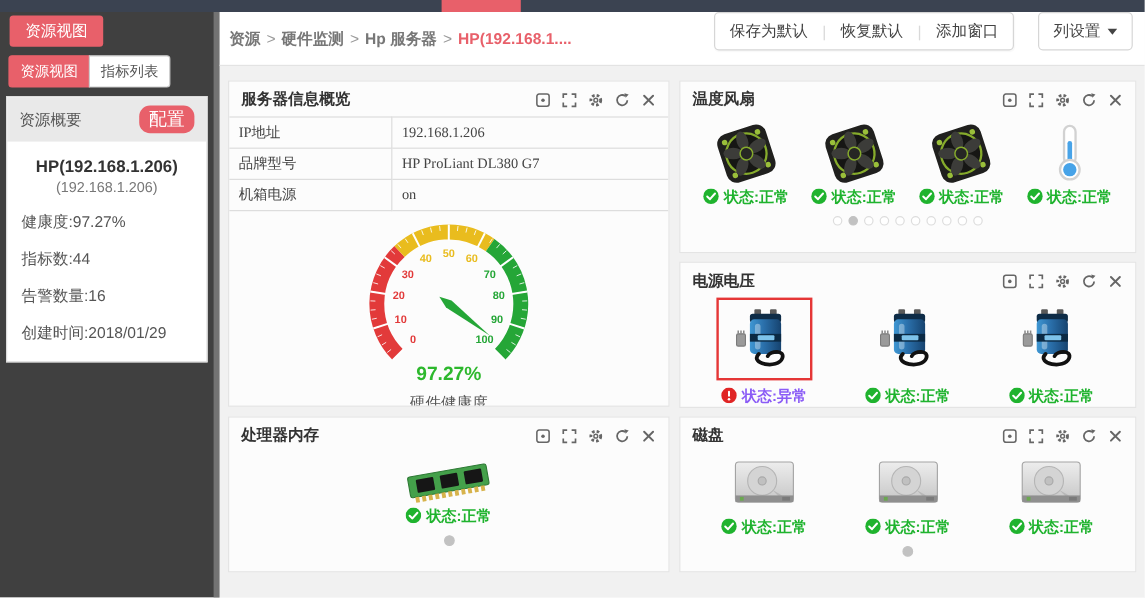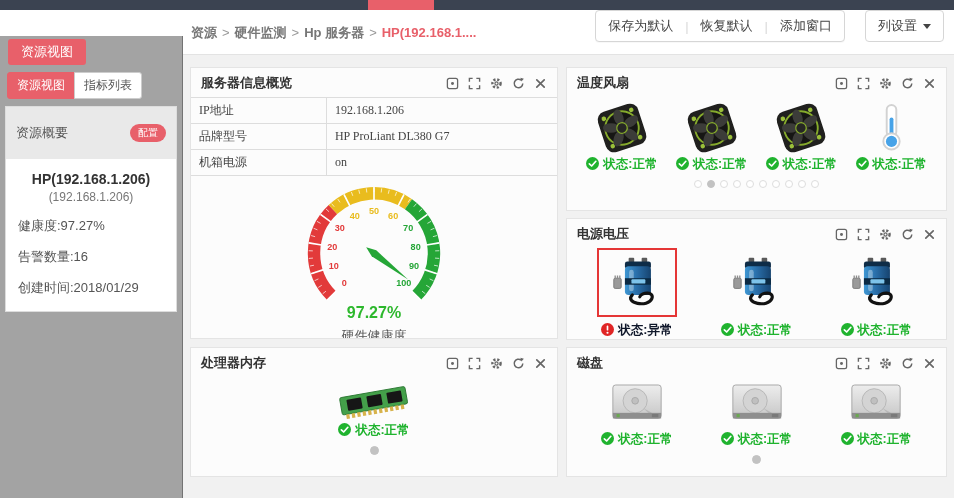--- a/index.html
+++ b/index.html
@@ -5,38 +5,38 @@
   * { box-sizing: border-box; margin: 0; padding: 0; }
   html,body { width: 954px; height: 498px; overflow: hidden; }
   body { font-family: "Liberation Sans", "DejaVu Sans", sans-serif; font-size: 13px; background: #fff; color: #444; }
 
   
   .topbar { position: relative; height: 10px; background: #3b4351; }
   .topbar .tab-indicator { position: absolute; left: 368px; top: 0; width: 66px; height: 10px; background: #e8606a; }
 
   
   .app { display: flex; height: 488px; }
-  .sidebar { width: 183px; background: #a3a3a3; border-right: 1px solid #737373; flex-shrink: 0; margin-top: 26px; }
+  .sidebar { width: 183px; background: #404040; border-right: 5px solid #737373; flex-shrink: 0; }
   .main { flex: 1; display: flex; flex-direction: column; min-width: 0; }
 
   
   .page-badge { display: inline-block; margin: 3px 0 0 8px; background: #e8606a; color: #fff; padding: 4px 13px; border-radius: 3px; font-size: 13px; cursor: pointer; }
 
   
   .side-tabs { display: inline-flex; margin: 7px 0 0 7px; }
   .stab { font-size: 12px; padding: 4px 9px; border: 1px solid #ccc; background: #fff; color: #555; cursor: pointer; white-space: nowrap; }
   .stab:first-child { border-radius: 3px 0 0 3px; }
   .stab:last-child { border-radius: 0 3px 3px 0; margin-left: -1px; }
   .stab.active { background: #e8606a; border-color: #e8606a; color: #fff; }
 
   
   .ov-card { margin: 7px 5px 0 5px; border: 1px solid #ddd; background: #fff; }
-  .ov-head { background: #e9e9e9; padding: 17px 10px; display: flex; justify-content: space-between; align-items: center; }
+  .ov-head { background: #e9e9e9; padding: 7px 10px; display: flex; justify-content: space-between; align-items: center; }
   .ov-title { color: #555; font-size: 13px; }
-  .badge-cfg { background: #e8606a; color: #fff; font-size: 10px; padding: 2px 8px; border-radius: 9px; cursor: pointer; }
+  .badge-cfg { background: #e8606a; color: #fff; font-size: 15px; padding: 2px 8px; border-radius: 9px; cursor: pointer; }
   .ov-body { padding: 12px 12px 14px; color: #555; }
   .ov-name { text-align: center; font-weight: bold; color: #333; font-size: 14px; }
   .ov-alias { text-align: center; color: #777; font-size: 12px; margin: 3px 0 10px; }
   .ov-stat { margin: 13px 0 0; font-size: 13px; }
 
   
   .main-head { height: 56px; background: #fff; border-bottom: 1px solid #e3e3e3; display: flex; justify-content: space-between; align-items: flex-end; padding: 0 10px 12px 8px; }
   .crumb { font-size: 13px; color: #777; white-space: nowrap; }
   .crumb .sep { margin: 0 5px; color: #999; }
   .crumb .c-item { cursor: pointer; font-weight: bold; }
@@ -82,21 +82,21 @@
   
   .hw-row { display: flex; justify-content: space-around; align-items: flex-end; padding: 6px 10px 0; }
   .hw-item { display: flex; flex-direction: column; align-items: center; gap: 5px; flex: 1; }
   .hw-icon { display: inline-block; }
   .hw-icon svg { display: block; }
   .icon-box { padding: 5px 12px; border: 2px solid transparent; }
   .icon-box.highlighted { border-color: #e53636; }
   .st { font-size: 12.5px; font-weight: bold; display: flex; align-items: center; gap: 4px; }
   .st svg { width: 13px; height: 13px; }
   .st.normal { color: #1fb32e; }
-  .st.abnormal { color: #0f172a; }
+  .st.abnormal { color: #8b5cf6; }
 
   
   .dots { display: flex; justify-content: center; align-items: center; gap: 5px; margin-top: 7px; }
   .dot { width: 8px; height: 8px; border-radius: 50%; background: #fff; border: 1px solid #ddd; cursor: pointer; }
   .dot.active { background: #c2c2c2; border-color: #c2c2c2; }
   .dots.single .dot { width: 9px; height: 9px; }
 
   .rot-fan { transform: rotate(-18deg); }
   .rot-ram { transform: rotate(-10deg); }
 </style>
@@ -119,20 +119,21 @@
     </div>
     <div class="ov-card">
       <div class="ov-head">
         <span class="ov-title">资源概要</span>
         <span class="badge-cfg">配置</span>
       </div>
       <div class="ov-body">
         <div class="ov-name">HP(192.168.1.206)</div>
         <div class="ov-alias">(192.168.1.206)</div>
         <div class="ov-stat">健康度:97.27%</div>
+        <div class="ov-stat">指标数:44</div>
         <div class="ov-stat">告警数量:16</div>
         <div class="ov-stat">创建时间:2018/01/29</div>
       </div>
     </div>
   </div>
 
   <div class="main">
     <div class="main-head">
       <div class="crumb">
         <span class="c-item">资源</span><span class="sep">&gt;</span><span class="c-item">硬件监测</span><span class="sep">&gt;</span><span class="c-item">Hp 服务器</span><span class="sep">&gt;</span><span class="c-item c-active">HP(192.168.1....</span>

